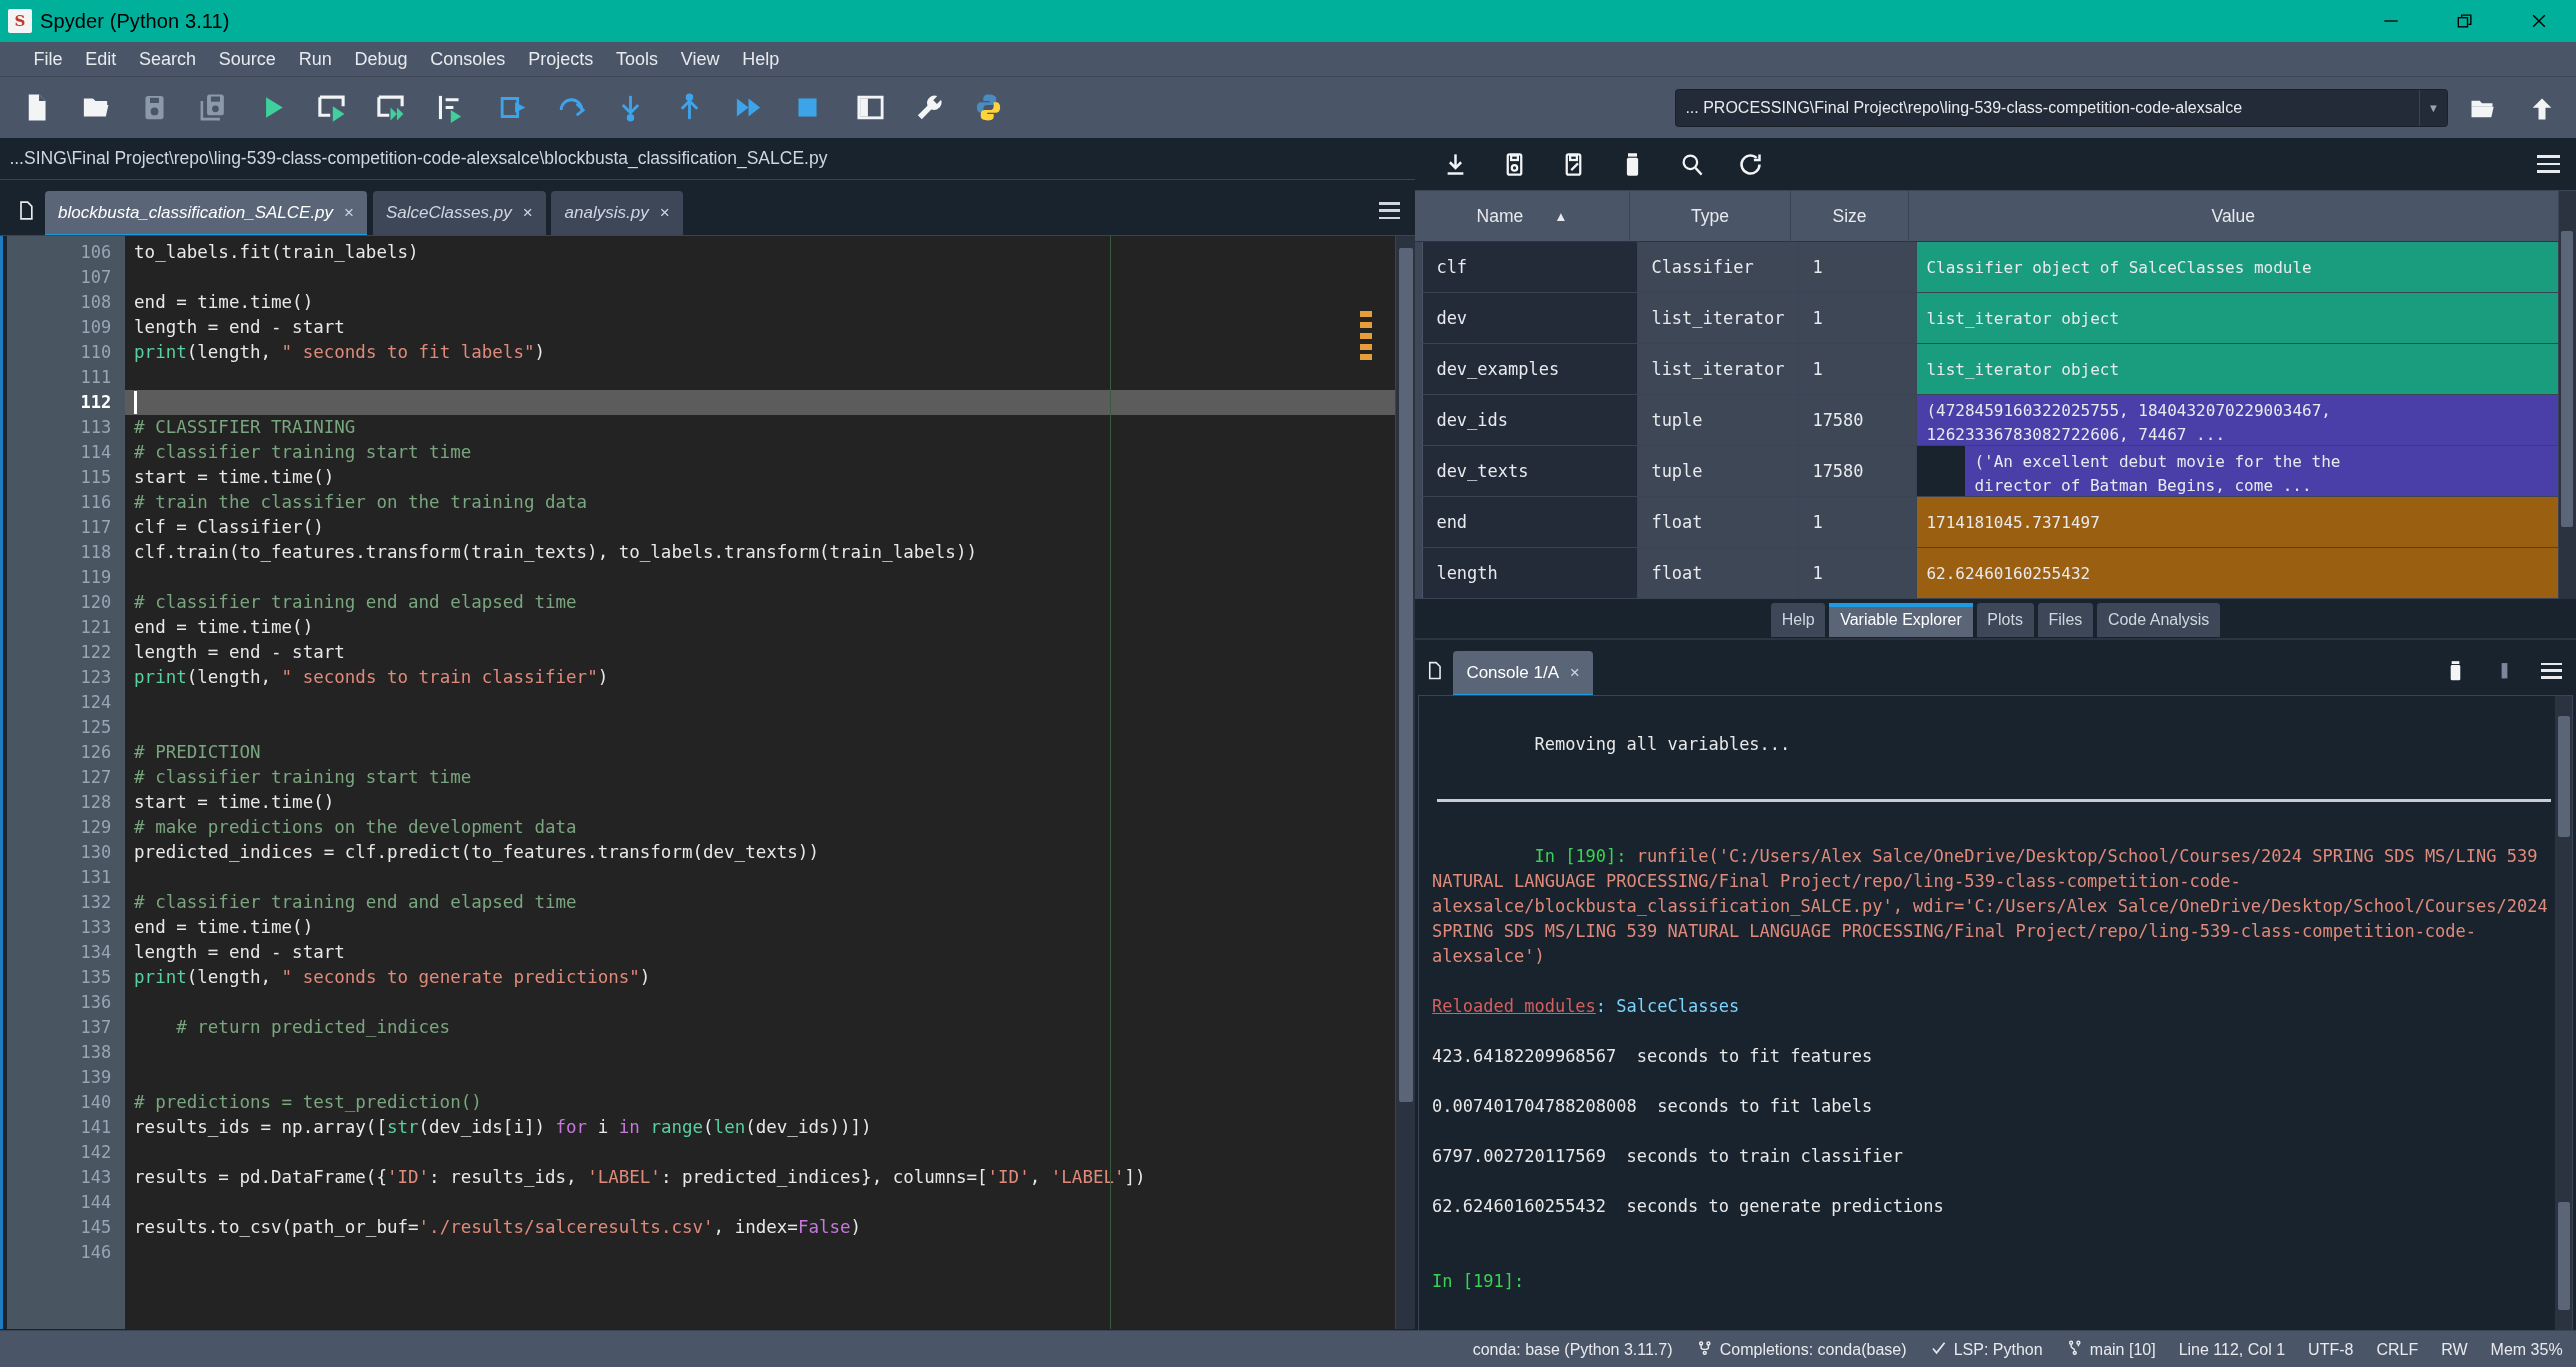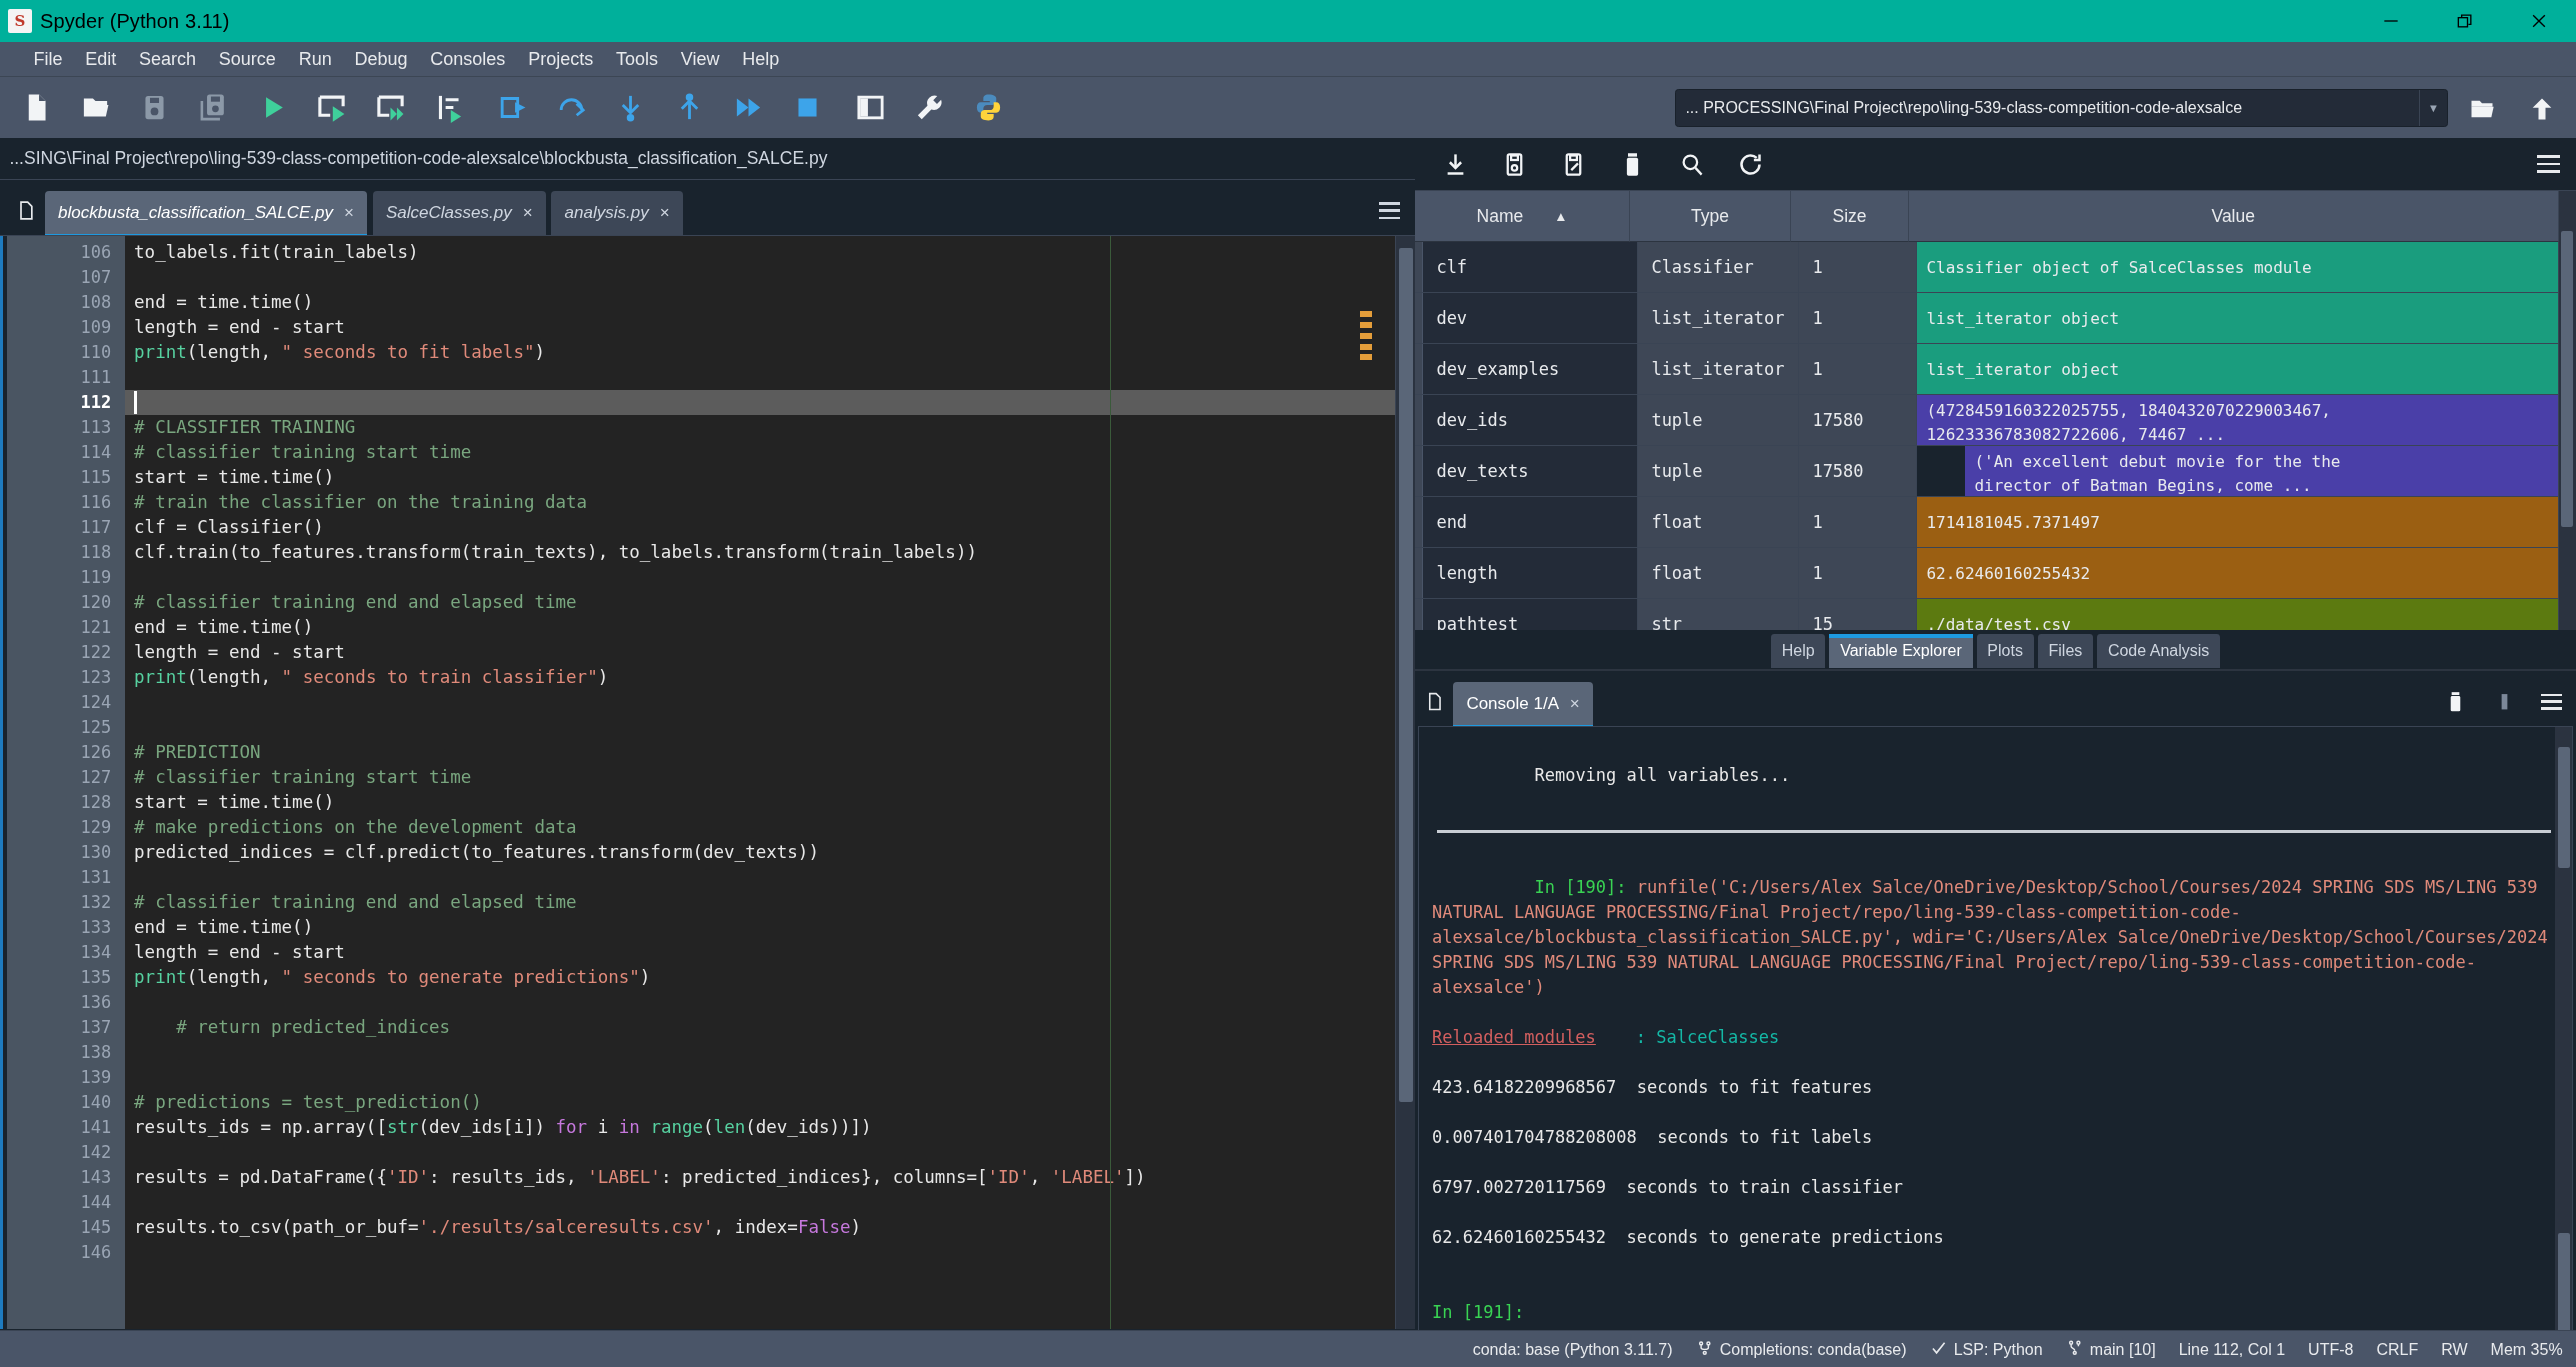--- a/index.html
+++ b/index.html
@@ -248,21 +248,21 @@
     border: 1.3px solid #3a4454; margin: 0 2.7px 2.7px 2.7px;
   }
   #console-text {
     font-family: "DejaVu Sans Mono", monospace; font-size: 17px;
     line-height: 25px; white-space: pre-wrap; color: #e8e8e8;
     padding: 10.8px 13.4px; word-break: break-word;
   }
   .k-in { color: #39d353; }
   .k-out { color: #e08a7a; }
   .k-warn { color: #d35f5f; text-decoration: underline; }
-  .k-warn2 { color: #14b8a6; margin-left: 40px; }
+  .k-warn2 { color: #7dd3fc; }
   .k-plain { color: #e8e8e8; }
   #console-sep { height: 2.7px; background: #c8cdd4; margin: 17.5px 8px 17.5px 5.4px; }
   #console-vscroll { position: absolute; right: 0; top: 0; width: 17.5px; height: 100%; background: #2b3340; }
   #console-vscroll .thumb { position: absolute; left: 2.7px; top: 20px; width: 12px; height: 121px; background: #5a6678; border-radius: 2px; }
   #console-vscroll .thumb2 { position: absolute; left: 2.7px; bottom: 20px; width: 12px; height: 108px; background: #5a6678; border-radius: 2px; }
 
   #console-tabbar2 {
     height: 38px; background: #19232d; display: flex; align-items: flex-end;
     justify-content: center; gap: 4px; padding-bottom: 1.3px;
   }
@@ -647,27 +647,20 @@
                 <div class="vcell vc-size">1</div>
                 <div class="vcell vc-value" style="background: rgb(155, 95, 18);">1714181045.7371497</div>
               </div>
               <div class="vrow">
                 <div class="grip"></div>
                 <div class="vcell vc-name">length</div>
                 <div class="vcell vc-type">float</div>
                 <div class="vcell vc-size">1</div>
                 <div class="vcell vc-value" style="background: rgb(155, 95, 18);">62.62460160255432</div>
               </div>
-              <div class="vrow">
-                <div class="grip"></div>
-                <div class="vcell vc-name">pathtest</div>
-                <div class="vcell vc-type">str</div>
-                <div class="vcell vc-size">15</div>
-                <div class="vcell vc-value" style="background: rgb(92, 122, 16);">./data/test.csv</div>
-              </div>
             </div>
         </div>
         <div id="var-vscroll">
             <div class="thumb"></div>
           </div>
       </div>
 
       <div id="var-tabbar">
         <div class="btab">Help</div>
         <div class="btab active">Variable Explorer</div>

